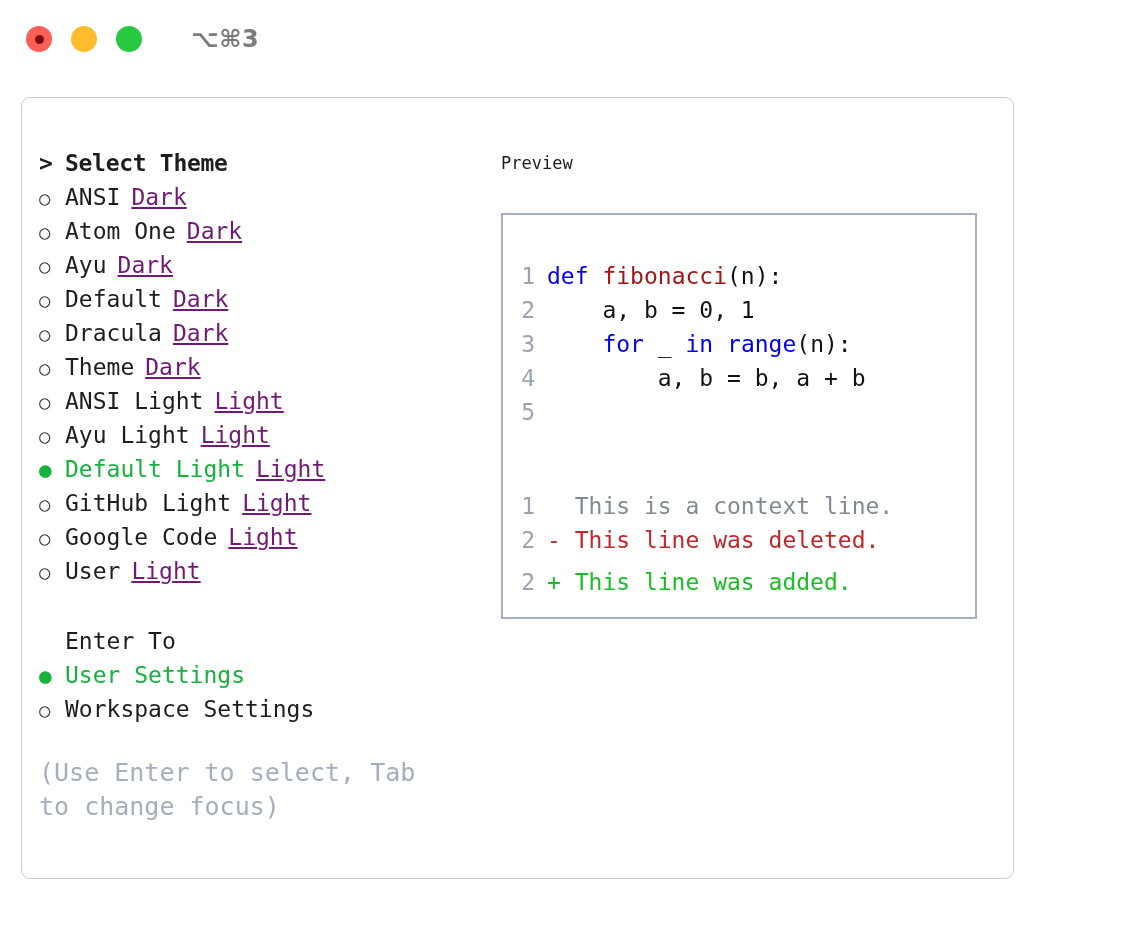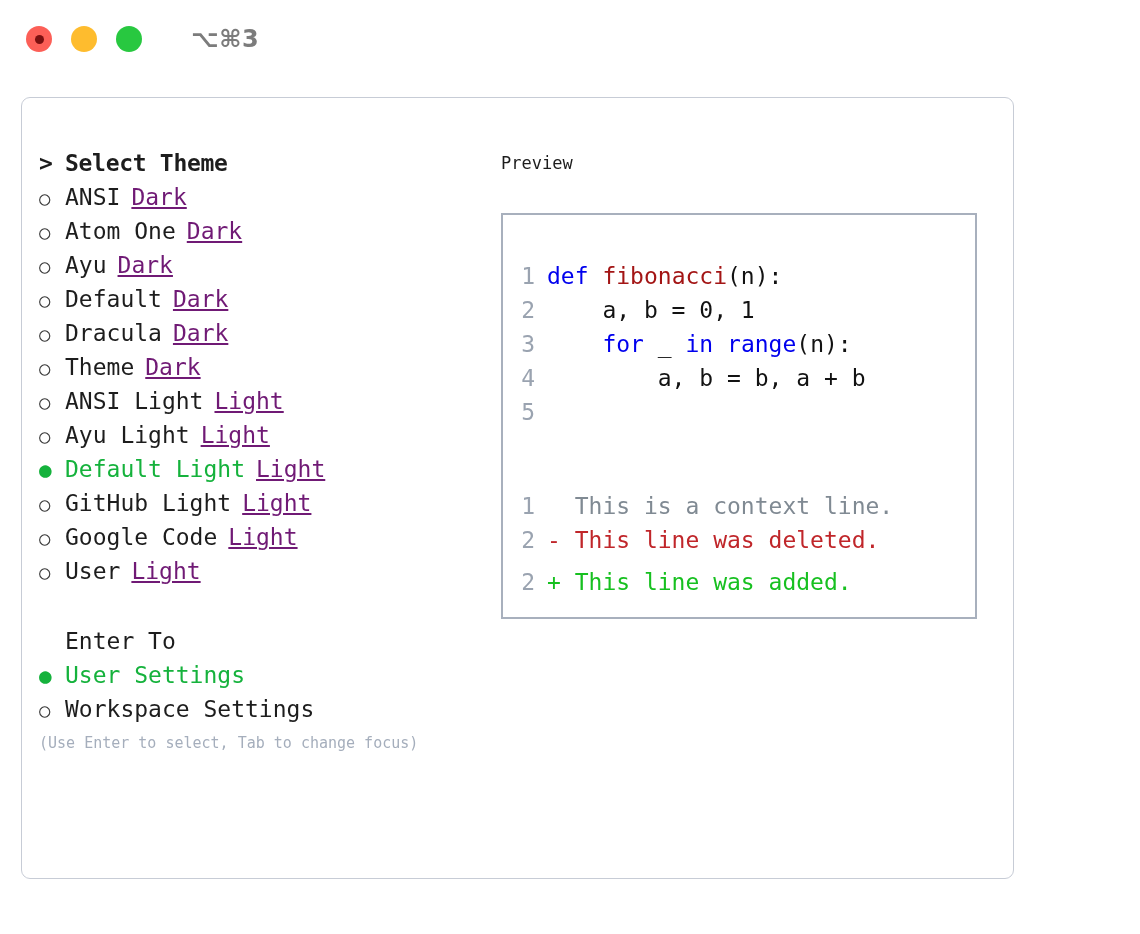--- a/index.html
+++ b/index.html
@@ -121,22 +121,23 @@
     color: #701a75;
     margin-left: 11px;
     text-decoration: underline;
   }
 
   .header-row .marker { color: #1d1d1d; font-weight: bold; font-size: 23px; }
 
   .spacer { height: 36px; }
 
   .hint {
+    margin-top: 30px;
     color: #a5aebc;
-    font-size: 15px;
+    font-size: 25px;
     line-height: 34px;
     width: 420px;
   }
 
   
   .right-col {
     position: absolute;
     left: 479px;
     top: 48px;
     width: 500px;

